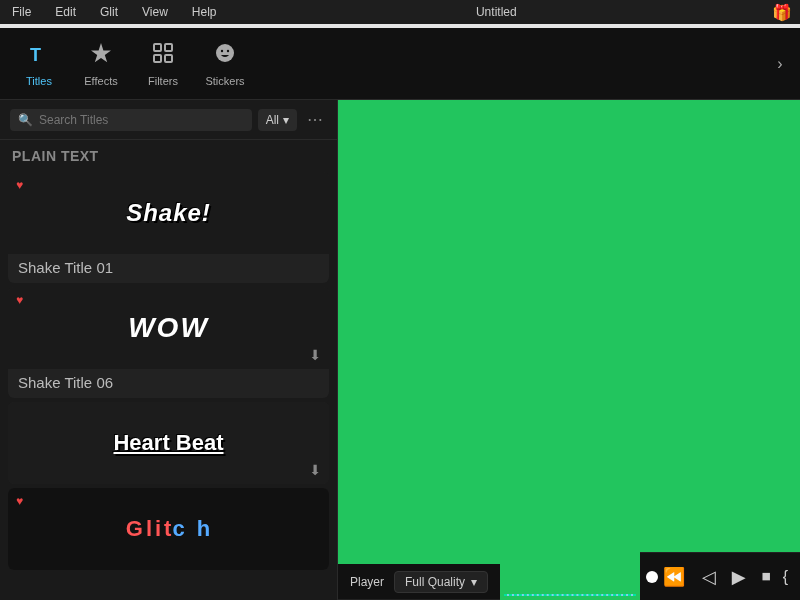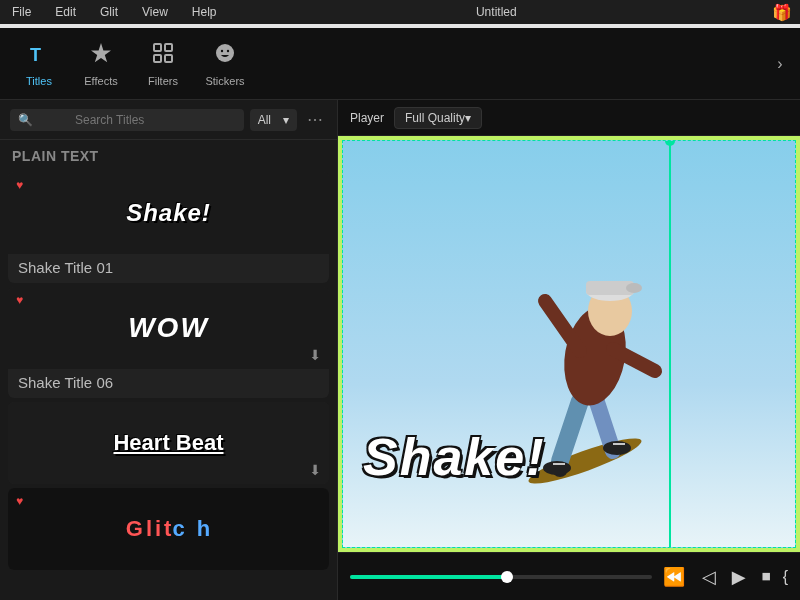--- a/index.html
+++ b/index.html
@@ -112,31 +112,30 @@
       padding: 4px 8px;
       gap: 6px;
     }
     #search-input-wrap input {
       background: transparent;
       border: none;
       outline: none;
       color: #fef9c3;
       font-size: 12px;
       width: 100%;
-      margin-left: 36px;
     }
     .search-icon-sm { color: #777; font-size: 12px; }
     #all-dropdown {
       display: flex;
       align-items: center;
       background: #2a2a2a;
       border-radius: 4px;
       padding: 4px 8px;
       cursor: pointer;
-      gap: 12px;
+      gap: 4px;
       font-size: 12px;
       color: #ccc;
     }
     #more-btn {
       color: #888;
       cursor: pointer;
       font-size: 16px;
       padding: 2px 4px;
     }
 
@@ -228,23 +227,24 @@
       font-family: 'Arial Black', 'Impact', sans-serif;
       font-size: 22px;
       font-weight: 900;
       color: #fff;
       letter-spacing: 2px;
     }
 
     
     #right-panel {
       flex: 1;
-      background: #bef264;
-      display: flex;
-      flex-direction: column;
+      background: #22c55e;
+      display: flex;
+      flex-direction: row;
+      align-items: flex-end;
     }
 
     
     #player-header {
       display: flex;
       align-items: center;
       padding: 0 12px;
       height: 36px;
       background: #111;
       gap: 10px;
@@ -254,20 +254,21 @@
       color: #ccc;
       font-size: 12px;
     }
     #quality-dropdown {
       display: flex;
       align-items: center;
       background: #222;
       border-radius: 4px;
       padding: 3px 10px;
       cursor: pointer;
+      gap: 6px;
       font-size: 12px;
       color: #ccc;
       border: 1px solid #333;
     }
 
     
     #video-area {
       flex: 1;
       position: relative;
       background: #87ceeb;

